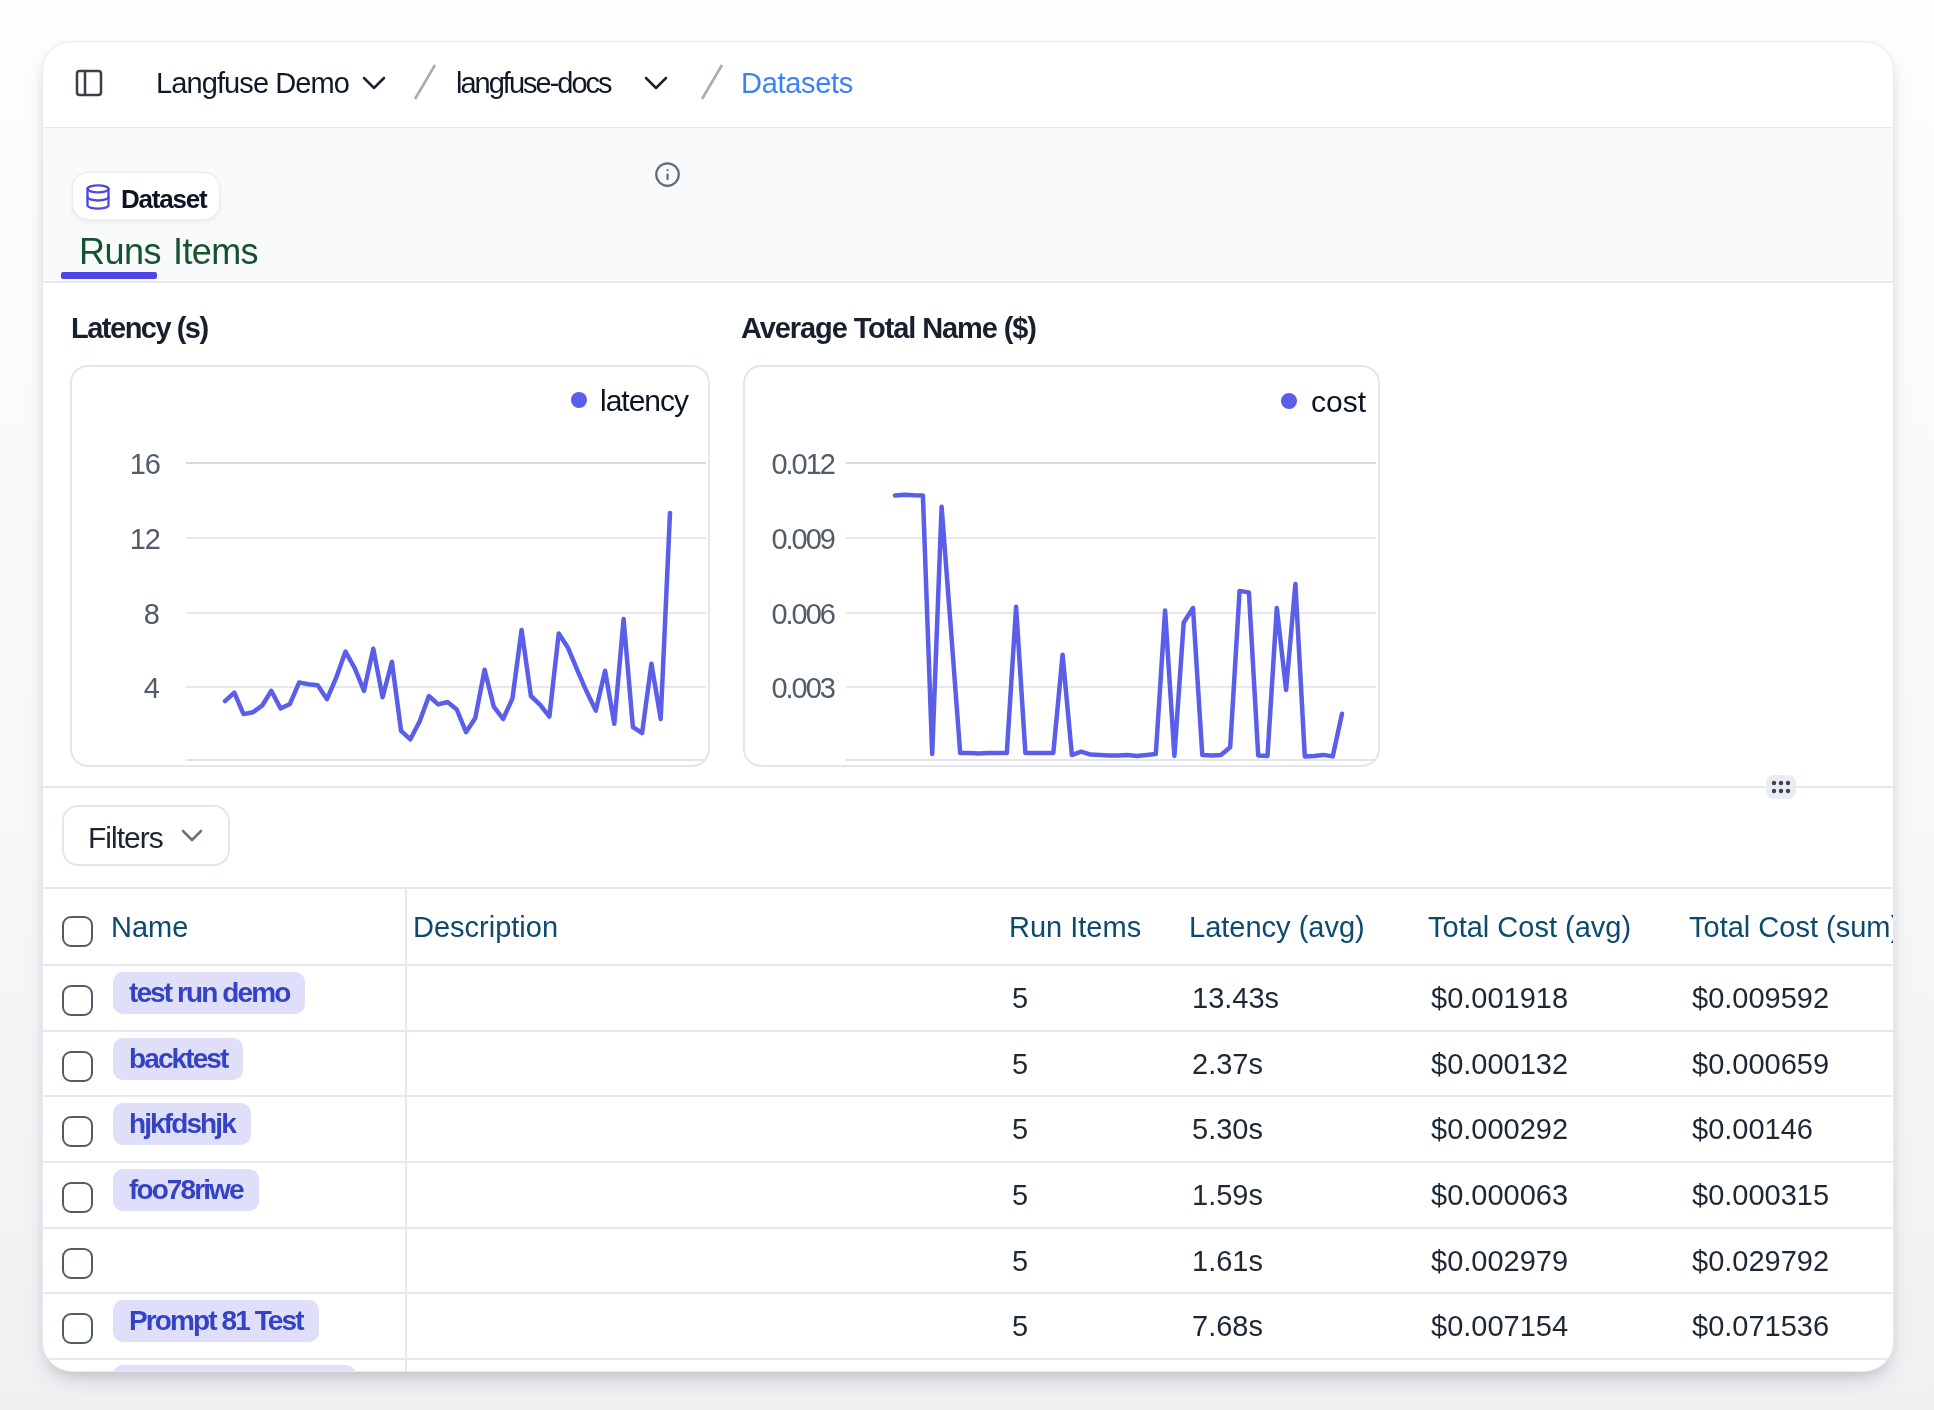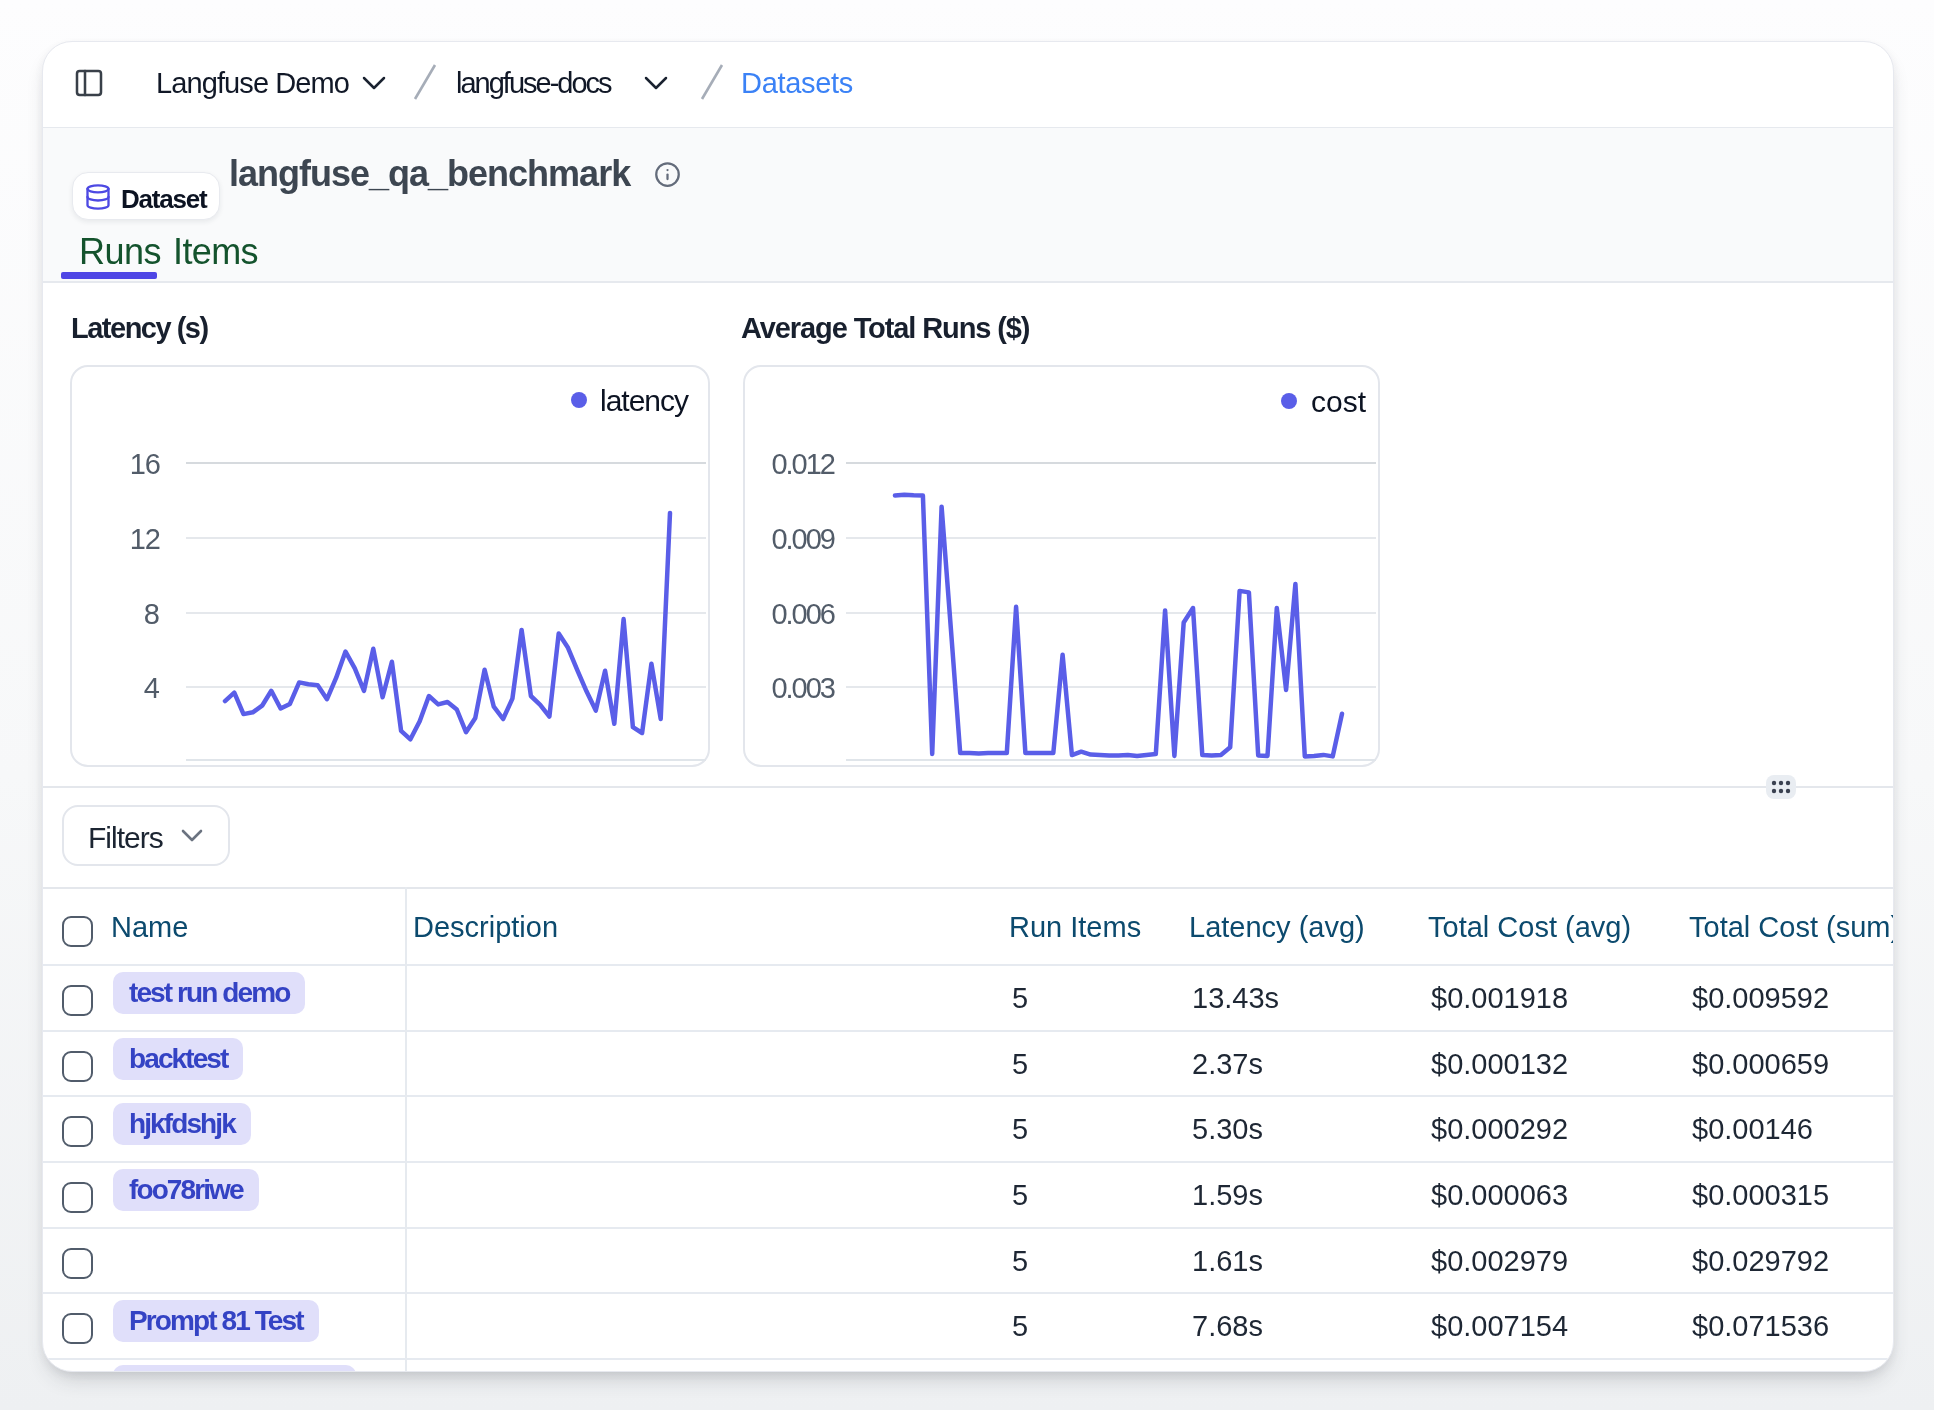--- a/index.html
+++ b/index.html
@@ -66,33 +66,32 @@
 
   <div class="band">
     <div class="badge-ds">
       <svg class="abs" style="left:11px;top:9px" width="28" height="30" viewBox="0 0 24 24" fill="none" stroke="#4d49e3" stroke-width="2" stroke-linecap="round" stroke-linejoin="round">
         <ellipse cx="12" cy="5" rx="9" ry="3"></ellipse>
         <path d="M3 5v14a9 3 0 0 0 18 0V5"></path>
         <path d="M3 12a9 3 0 0 0 18 0"></path>
       </svg>
       <span>Dataset</span>
     </div>
-    <div class="title">langfuse_qa_benchmark</div>
     <svg class="abs" style="left:611px;top:33px" width="27" height="27" viewBox="0 0 24 24" fill="none" stroke="#646c7b" stroke-width="2" stroke-linecap="round" stroke-linejoin="round">
       <circle cx="12" cy="12" r="10"></circle>
         <line x1="12" y1="16" x2="12" y2="12"></line>
         <line x1="12" y1="8" x2="12.01" y2="8"></line>
     </svg>
     <div class="tab" style="left:36px;top:103px;font-weight:400;letter-spacing:-0.5px">Runs</div>
     <div class="tab" style="left:130px;top:103px;font-weight:400;letter-spacing:-0.6px">Items</div>
     <div class="tab-underline"></div>
   </div>
 
   <div class="chart-title" style="left:28px;top:270px;letter-spacing:-1.5px">Latency (s)</div>
-  <div class="chart-title" style="left:698px;top:270px;letter-spacing:-1.1px">Average Total Runs ($)</div>
+  <div class="chart-title" style="left:698px;top:270px;letter-spacing:-1.1px">Average Total Name ($)</div>
 
   <div class="chartbox" style="left:27px;width:640px">
     <svg width="636" height="398" viewBox="0 0 636 398" style="position:absolute;left:0;top:0">
       <line x1="114" y1="96" x2="634" y2="96" stroke="#d6dade" stroke-width="2"></line>
       <line x1="114" y1="171" x2="634" y2="171" stroke="#e5e8ec" stroke-width="2"></line>
       <line x1="114" y1="246" x2="634" y2="246" stroke="#e5e8ec" stroke-width="2"></line>
       <line x1="114" y1="320" x2="634" y2="320" stroke="#e5e8ec" stroke-width="2"></line>
       <line x1="114" y1="393" x2="634" y2="393" stroke="#e0e5ea" stroke-width="2"></line>
       <text x="88" y="107" font-size="29" fill="#525c69" text-anchor="end" letter-spacing="-1">16</text>
       <text x="88" y="182" font-size="29" fill="#525c69" text-anchor="end" letter-spacing="-1">12</text>

